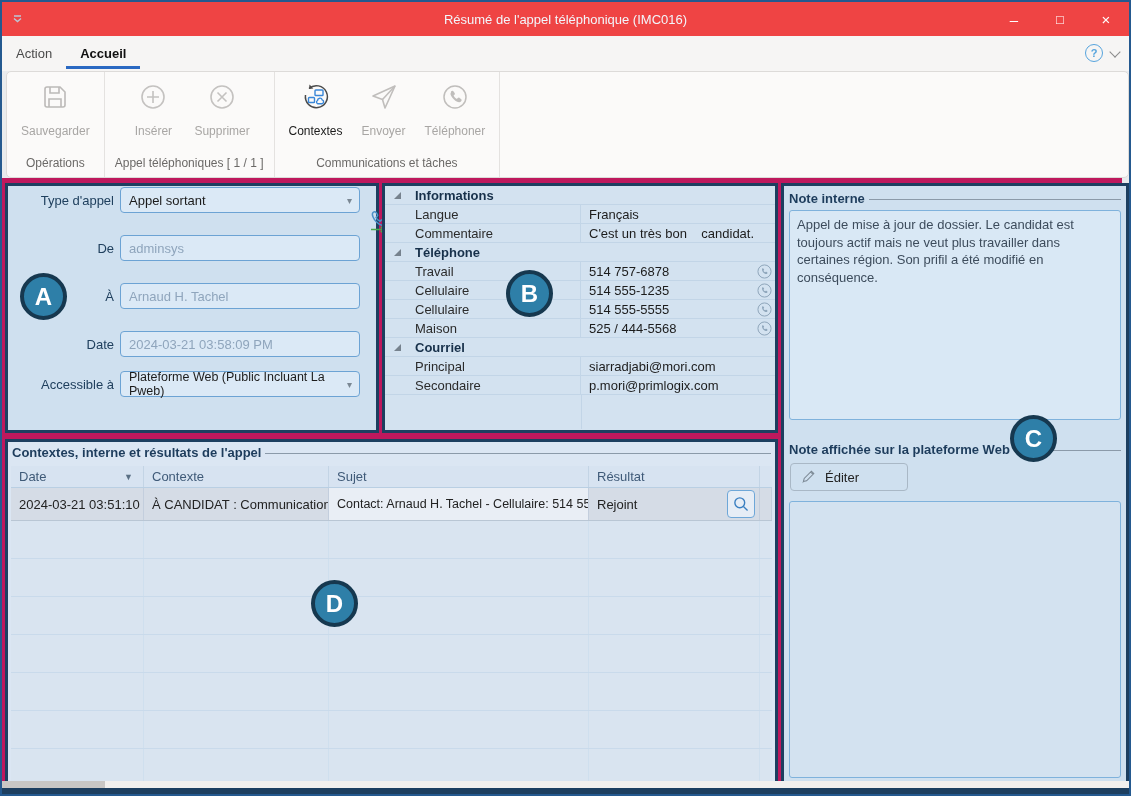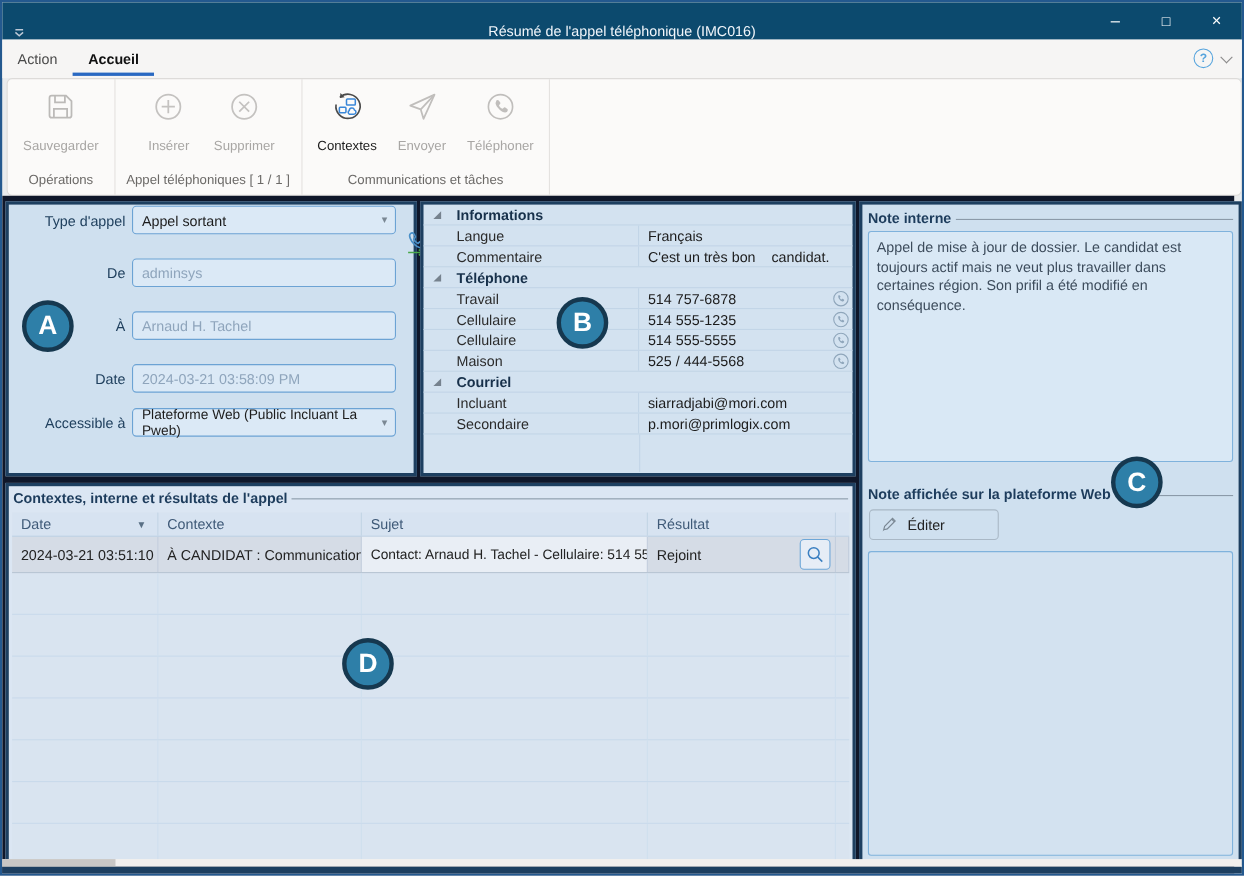--- a/index.html
+++ b/index.html
@@ -2,21 +2,21 @@
 <html><head>
 <meta charset="utf-8">
 <style>
   * { box-sizing: border-box; margin: 0; padding: 0; }
   html,body { width:1131px; height:796px; font-family:"Liberation Sans", sans-serif; }
   .window { position:relative; width:1131px; height:796px; background:#e9ebed;
             border:2px solid #24598f; overflow:hidden; }
 
   
   .titlebar { position:absolute; left:0; top:0; width:100%; height:34px;
-              background:#0c4a6e; display:flex; align-items:flex-end; color:#fff; }
+              background:#ef4444; display:flex; align-items:center; color:#fff; }
   .qat-icon { width:30px; display:flex; justify-content:center; align-items:center; }
   .title-text { position:absolute; left:0; right:0; text-align:center; font-size:13px; color:#f2f6fb; }
   .win-controls { position:absolute; right:0; top:0; height:34px; display:flex; }
   .win-btn { width:46px; height:34px; display:flex; align-items:center; justify-content:center;
              font-size:15px; color:#fff; cursor:default; }
   .win-btn.max { font-size:13px; }
 
   
   .tabrow { position:absolute; left:0; top:34px; width:100%; height:35px; background:#f6f5f4;
             display:flex; align-items:center; }
@@ -33,21 +33,21 @@
             border:1px solid #dddbd9; border-radius:5px; display:flex; }
   .rgroup { display:flex; flex-direction:column; align-items:center; justify-content:space-between;
             padding:6px 8px 2px 8px; border-right:1px solid #e4e2e0; }
   .rbuttons { display:flex; gap:4px; }
   .rbtn { display:flex; flex-direction:column; align-items:center; gap:8px; padding:4px 6px; min-width:62px; }
   .rbtn .lbl { font-size:12px; color:#1c1c1c; white-space:nowrap; }
   .rbtn.disabled .lbl { color:#a8a6a4; }
   .rgroup-label { font-size:12px; color:#6b6967; padding:4px 2px 5px 2px; white-space:nowrap; }
 
   
-  .workspace { position:absolute; left:0; top:176px; width:1120px; height:616px; background:#0f172a; }
+  .workspace { position:absolute; left:0; top:176px; width:1120px; height:616px; background:#be185d; }
   .apanel { position:absolute; border:3px solid #1d3f60; background:#cfe0ef; }
   .panel-a { left:3px;  top:5px;   width:374px; height:250px; }
   .panel-b { left:380px; top:5px;  width:396px; height:250px; background:#d3e2f0; }
   .panel-c { left:779px; top:5px;  width:348px; height:604px; }
   .panel-d { left:3px;  top:261px; width:773px; height:348px; background:#dbe6f3; }
 
   .badge { position:absolute; width:47px; height:47px; border-radius:50%;
            background:#2e7fa8; border:4px solid #16384f; color:#fff; font-weight:bold; font-size:24px;
            display:flex; align-items:center; justify-content:center; z-index:30; }
   .badge-a { left:18px;  top:95px; }
@@ -329,21 +329,21 @@
               <circle cx="12" cy="12" r="10.5" fill="none" stroke="#8fa6bb" stroke-width="1.6"></circle>
               <path d="M8.2 7.4c.8-.7 1.6-.7 2.1 0l.8 1.1c.4.5.3 1-.1 1.5l-.7.6c.5 1.3 1.4 2.2 2.7 2.7l.6-.7c.5-.4 1-.5 1.5-.1l1.1.8c.7.5.7 1.3 0 2.1-1.2 1.2-3.6.5-5.7-1.6s-2.8-4.5-2.3-6.4z" fill="#8fa6bb"></path>
             </svg>
         </span>
       </div>
       <div class="pg-row group">
         <span class="pg-tri"></span>
         <span class="name">Courriel</span>
       </div>
       <div class="pg-row">
-        <span class="name">Incluant</span>
+        <span class="name">Principal</span>
         <span class="val">siarradjabi@mori.com</span>
       </div>
       <div class="pg-row">
         <span class="name">Secondaire</span>
         <span class="val">p.mori@primlogix.com</span>
       </div>
       <div class="pg-fill" style="height:34px;">
           <span class="sep"></span>
         </div>
     </div>

